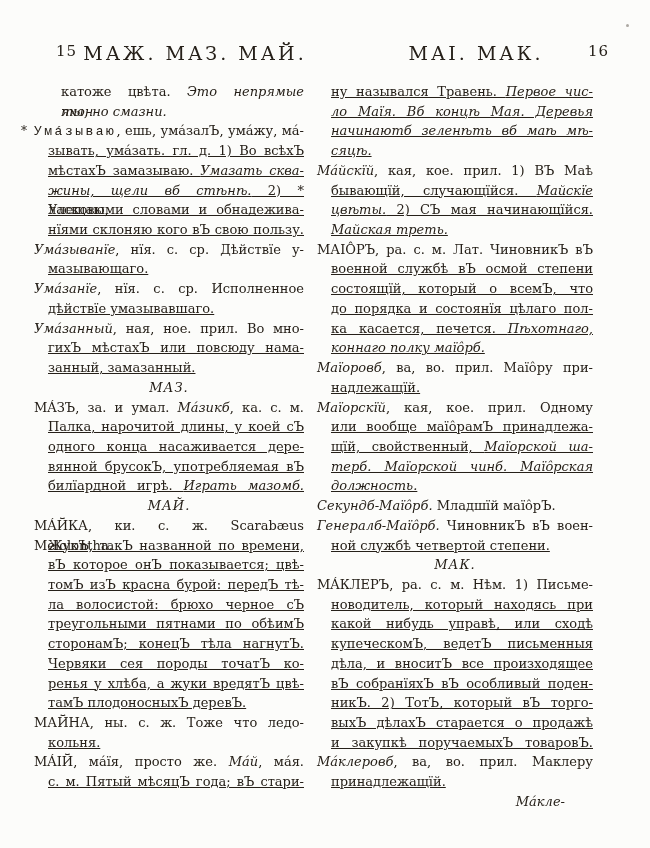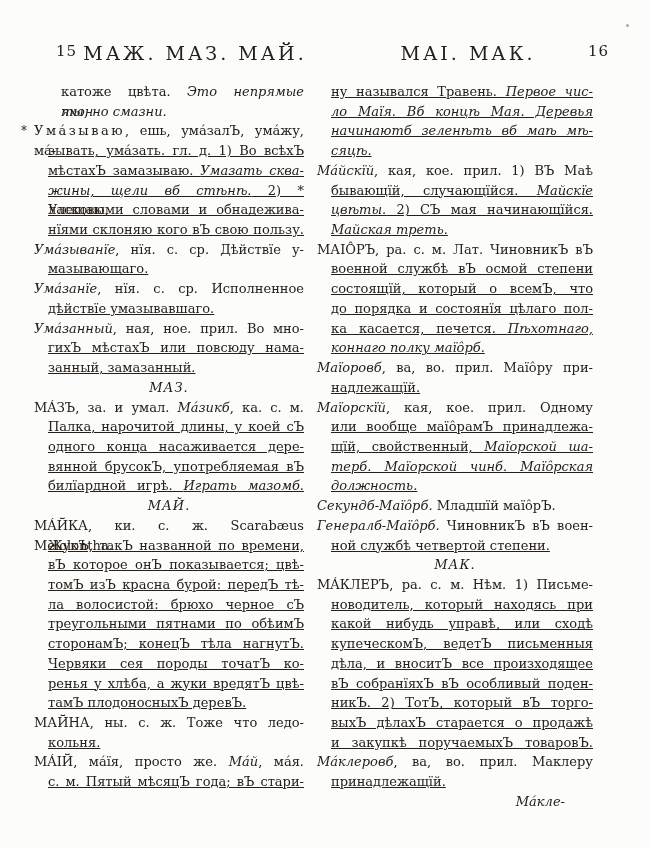--- a/index.html
+++ b/index.html
@@ -21,21 +21,21 @@
     font-size:15px;letter-spacing:1px;
   }
   .head-num.left{left:56px;}
   .head-num.right{left:588px;}
   .head-title{
     position:absolute;top:42px;
     font-size:19px;letter-spacing:3px;
     text-align:center;
   }
   .head-title.left{left:60px;width:270px;}
-  .head-title.right{left:330px;width:276px;}
+  .head-title.right{left:338px;width:276px;}
   .columns{
     position:absolute;top:82px;left:34px;
     display:flex;gap:13px;
   }
   .col{width:270px;}
   .col.colright{width:276px;}
   .line{
     position:relative;
     font-size:13px;
     line-height:19.72px;
@@ -45,21 +45,21 @@
   .line.fill{
     white-space:normal;
     text-align:justify;
     text-align-last:justify;
   }
   .line.cont{padding-left:14px;text-decoration:underline;}
   .line.cont2{padding-left:27px;}
   .line.center{text-align:center;text-align-last:center;letter-spacing:1px;white-space:normal;font-style:italic;}
   .line.rightalign{text-align:right;text-align-last:right;padding-right:28px;white-space:normal;}
   .seg.i{font-style:italic;text-align:right;}
-  .seg.s{letter-spacing:2.5px;}
+  .seg.s{letter-spacing:2.5px;font-family:Liberation Mono, monospace;}
   .marker{
     position:absolute;left:-13px;top:1px;
     font-size:12px;
   }
   .speck{
     position:absolute;width:3px;height:3px;border-radius:50%;
     background:#8a857d;opacity:.7;
   }
   .speck.s1{left:626px;top:24px;}
   .speck.s2{left:246px;top:55px;width:2px;height:2px;}

